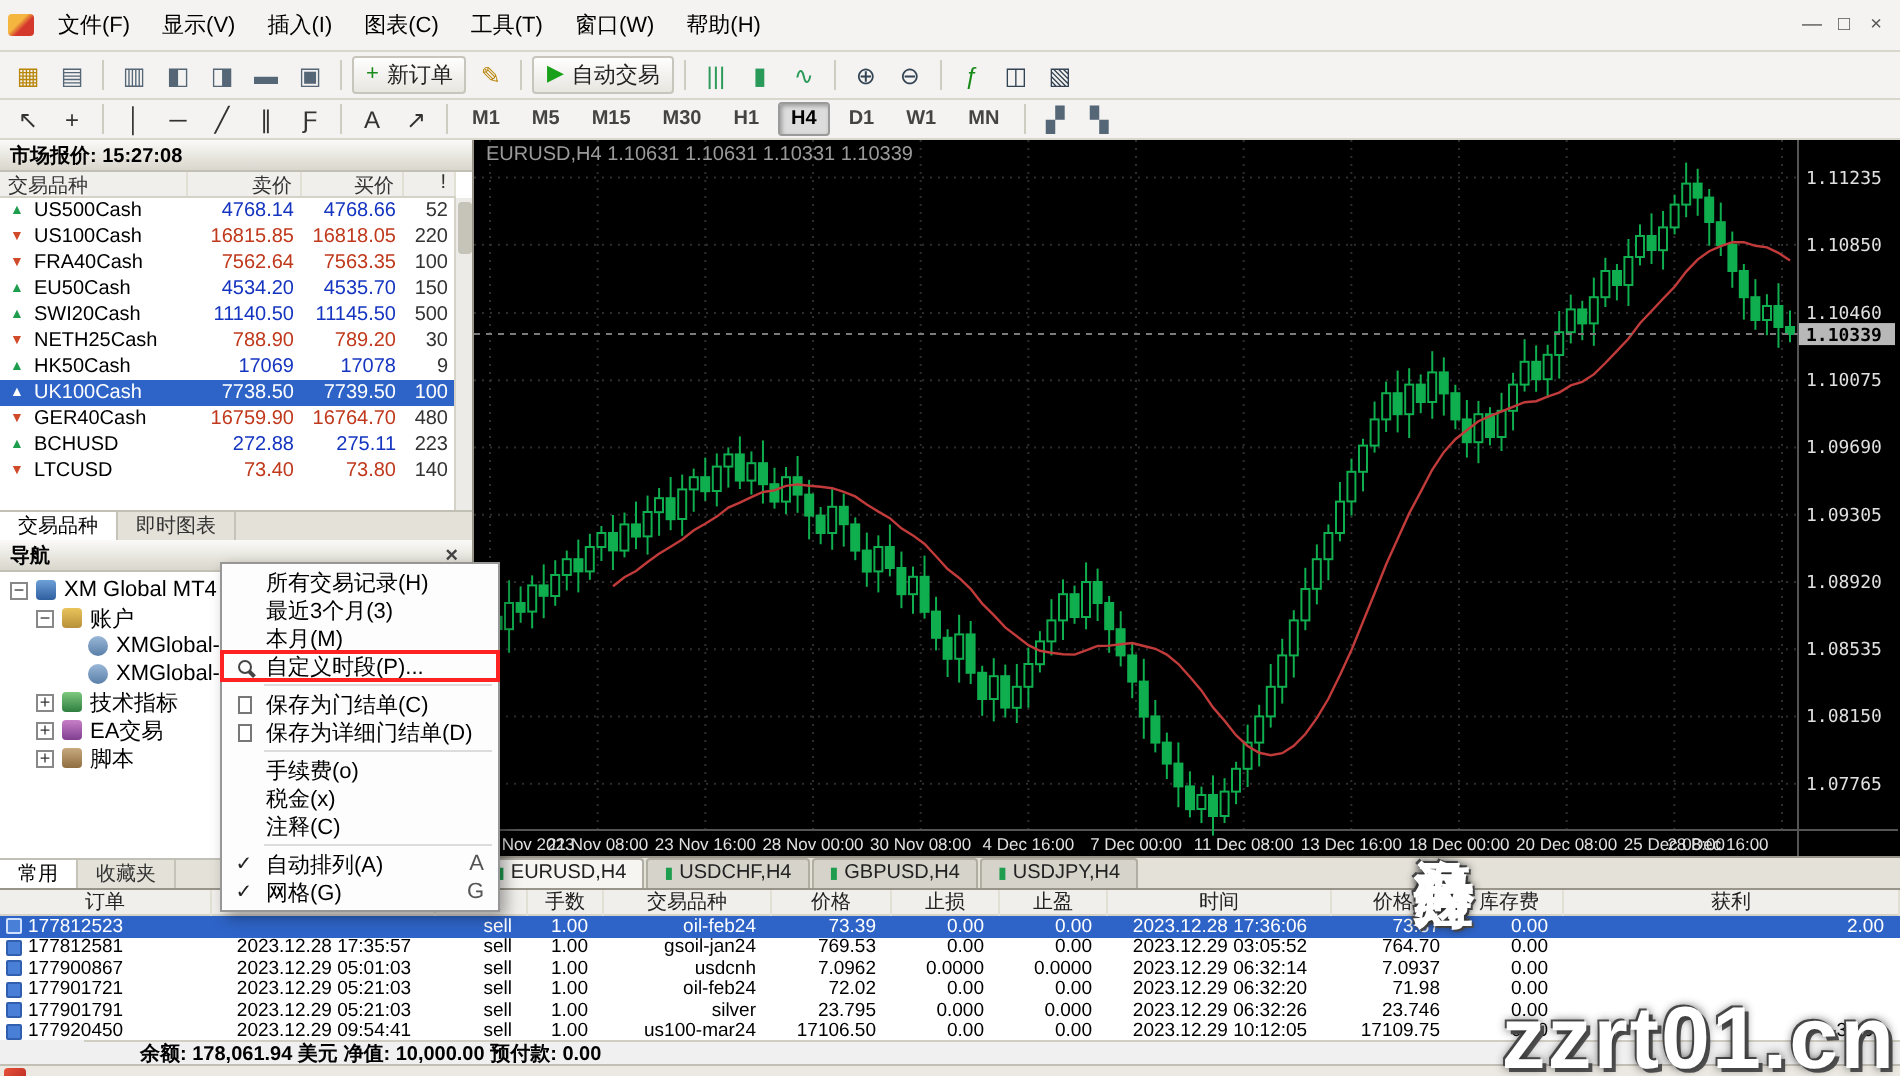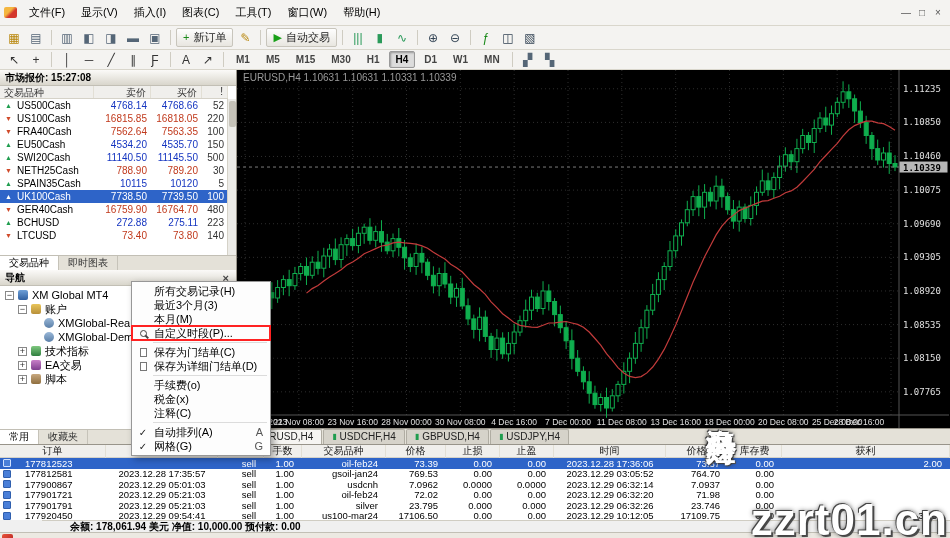--- a/index.html
+++ b/index.html
@@ -74,35 +74,35 @@
   .ctab.active { background:#f6f5f2; }
   .ctab-ico { color:#1f9d4e; font-size:8px; line-height:1; }
   
   .terminal { height:76px; flex:0 0 auto; background:#fff; border-top:1px solid #98948a; font-size:9.5px; overflow:hidden; }
   .hist-head, .hist-row { display:grid; grid-template-columns:106px 112px 46px 38px 84px 60px 54px 54px 112px 62px 54px 1fr; align-items:center; }
   .hist-head { height:13px; background:#f0efec; border-bottom:1px solid #d5d2c8; color:#222; font-size:10px; }
   .hist-hcell { text-align:center; border-right:1px solid #e2dfd5; overflow:hidden; white-space:nowrap; }
   .hist-row { height:10.5px; white-space:nowrap; }
   .hist-row.selected { background:#2e64c8; color:#fff; }
   .hcell { overflow:hidden; }
-  .hcell.l { display:flex; align-items:center; gap:14px; padding-left:3px; }
+  .hcell.l { display:flex; align-items:center; gap:3px; padding-left:3px; }
   .hcell.c { text-align:center; }
   .hcell.r { text-align:right; padding-right:8px; }
   .hist-ico { width:8px; height:8px; flex:0 0 auto; border-radius:1px; background:#4a7fd8; border:1px solid #2f5fae; }
   .hist-row.selected .hist-ico { border-color:#cfe0ff; }
   .status-line { height:12px; background:#f0f0f0; border-top:1px solid #d0cdc3; font-size:10px; font-weight:bold; padding-left:28px; display:flex; align-items:center; overflow:hidden;margin-left:42px; }
   
   .bottom-bar { height:14px; background:#ece9e2; border-top:1px solid #c2bfb5; display:flex; align-items:stretch; padding-left:2px; font-size:10px; overflow:hidden; }
   .corner-ico { width:11px; height:11px; align-self:center; border-radius:2px; background:linear-gradient(135deg,#e8533a,#b01f1f); margin-right:3px; flex:0 0 auto; }
   .btab { display:flex; align-items:center; gap:3px; padding:0 7px; border-right:1px solid #c6c3b9; color:#333; }
   .btab.active { background:#fbfaf7; color:#000; }
   .btab .count { color:#777; font-size:9px; }
   .annotated { outline:2px solid #ff2222; outline-offset:-1px; }
   
-  .context-menu { position:absolute; left:131px; top:281px; width:140px; background:#fdfdfd; border:1px solid #979797; box-shadow:3px 3px 7px rgba(0,0,0,.35); z-index:60; padding:2px 0; font-size:11px; }
+  .context-menu { position:absolute; left:110px; top:281px; width:140px; background:#fdfdfd; border:1px solid #979797; box-shadow:3px 3px 7px rgba(0,0,0,.35); z-index:60; padding:2px 0; font-size:11px; }
   .cm-item { height:14px; display:flex; align-items:center; padding:0 5px 0 3px; gap:3px; }
   .cm-gutter { width:16px; flex:0 0 auto; display:flex; justify-content:center; align-items:center; font-size:10px; color:#222; }
   .cm-label { flex:1; white-space:nowrap; overflow:hidden; }
   .cm-shortcut { color:#555; padding-right:2px; }
   .cm-sep { height:1px; background:#dcdcdc; margin:2px 3px 2px 21px; }
   .mag-icon { width:7px; height:7px; border:1.5px solid #444; border-radius:50%;  position:relative; }
   .mag-icon::after { content:""; position:absolute; width:4px; height:1.5px; background:#444; right:-3px; bottom:-2px; transform:rotate(45deg); }
   .doc-icon { width:7px; height:9px; background:#fff; border:1px solid #777; }
   
   .wm-v { position:absolute; left:700px; top:406px; writing-mode:vertical-rl; z-index:50;
@@ -304,24 +304,24 @@
           </div>
           <div class="mw-row down">
             <span class="mw-ico">▼</span>
             <span class="mw-sym">NETH25Cash</span>
             <span class="mw-num px">788.90</span>
             <span class="mw-num px">789.20</span>
             <span class="mw-num sp">30</span>
           </div>
           <div class="mw-row up">
             <span class="mw-ico">▲</span>
-            <span class="mw-sym">SPAIN35Cash</span>
-            <span class="mw-num px">10115</span>
-            <span class="mw-num px">10120</span>
-            <span class="mw-num sp">5</span>
+            <span class="mw-sym">HK50Cash</span>
+            <span class="mw-num px">17069</span>
+            <span class="mw-num px">17078</span>
+            <span class="mw-num sp">9</span>
           </div>
           <div class="mw-row up selected">
             <span class="mw-ico">▲</span>
             <span class="mw-sym">UK100Cash</span>
             <span class="mw-num px">7738.50</span>
             <span class="mw-num px">7739.50</span>
             <span class="mw-num sp">100</span>
           </div>
           <div class="mw-row down">
             <span class="mw-ico">▼</span>

